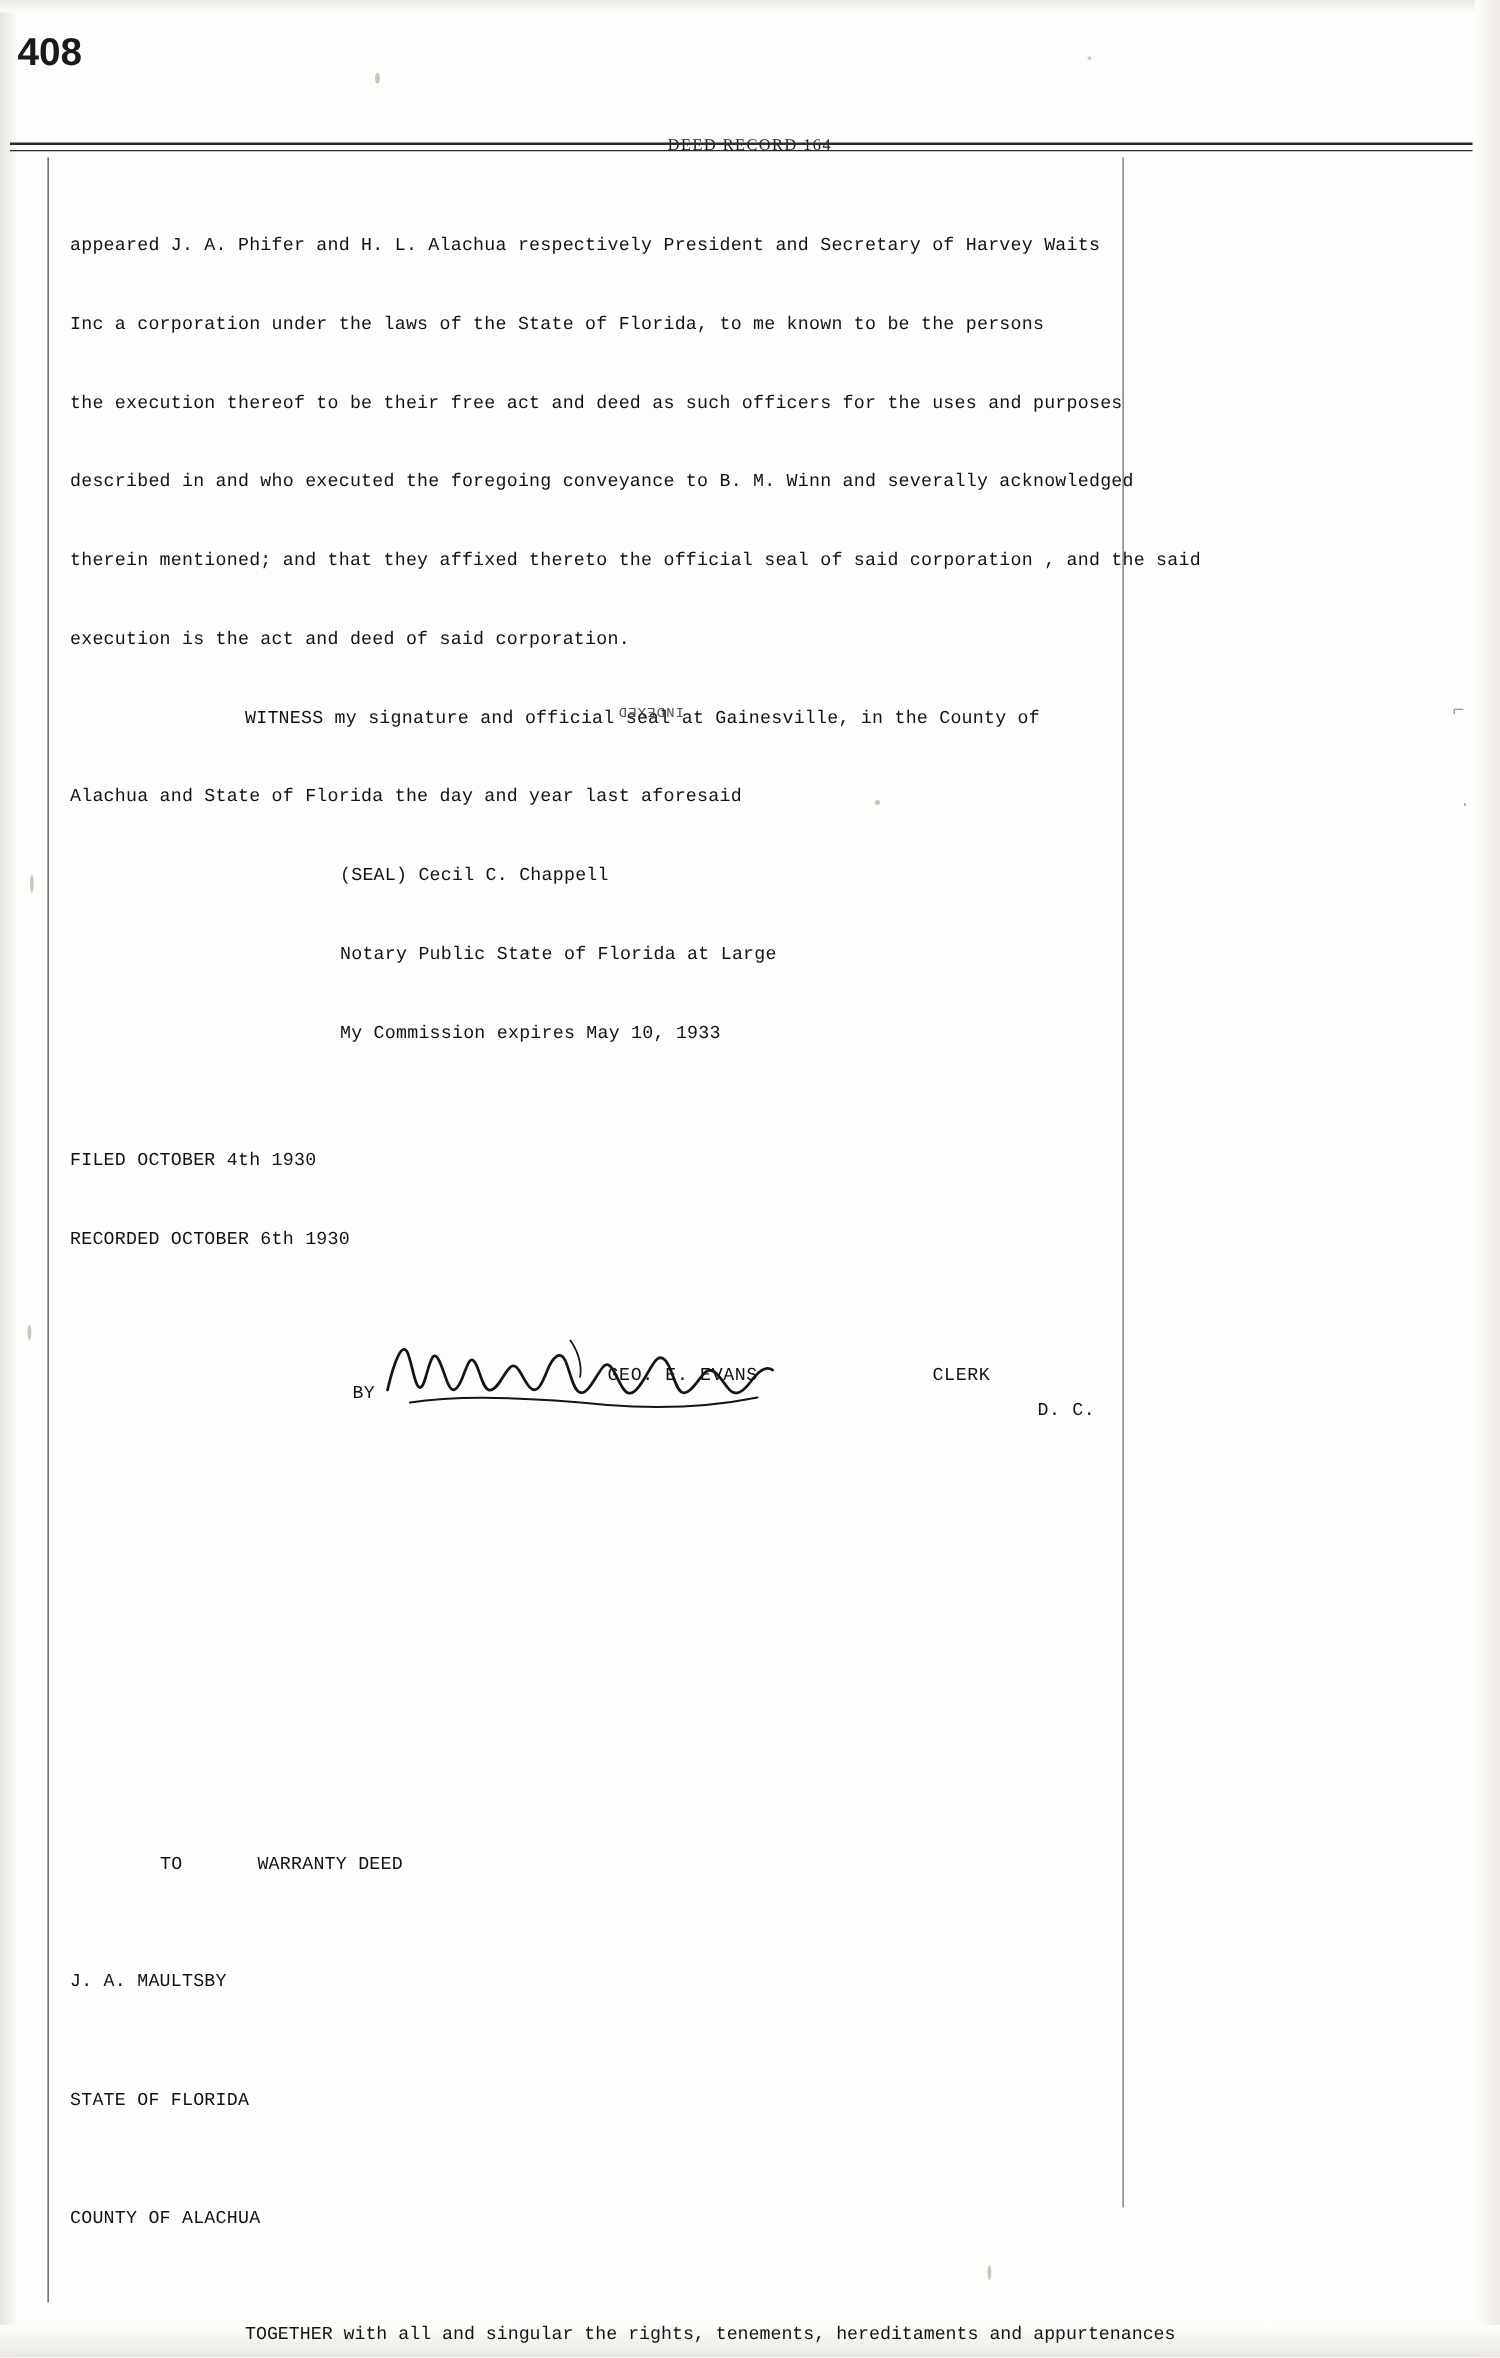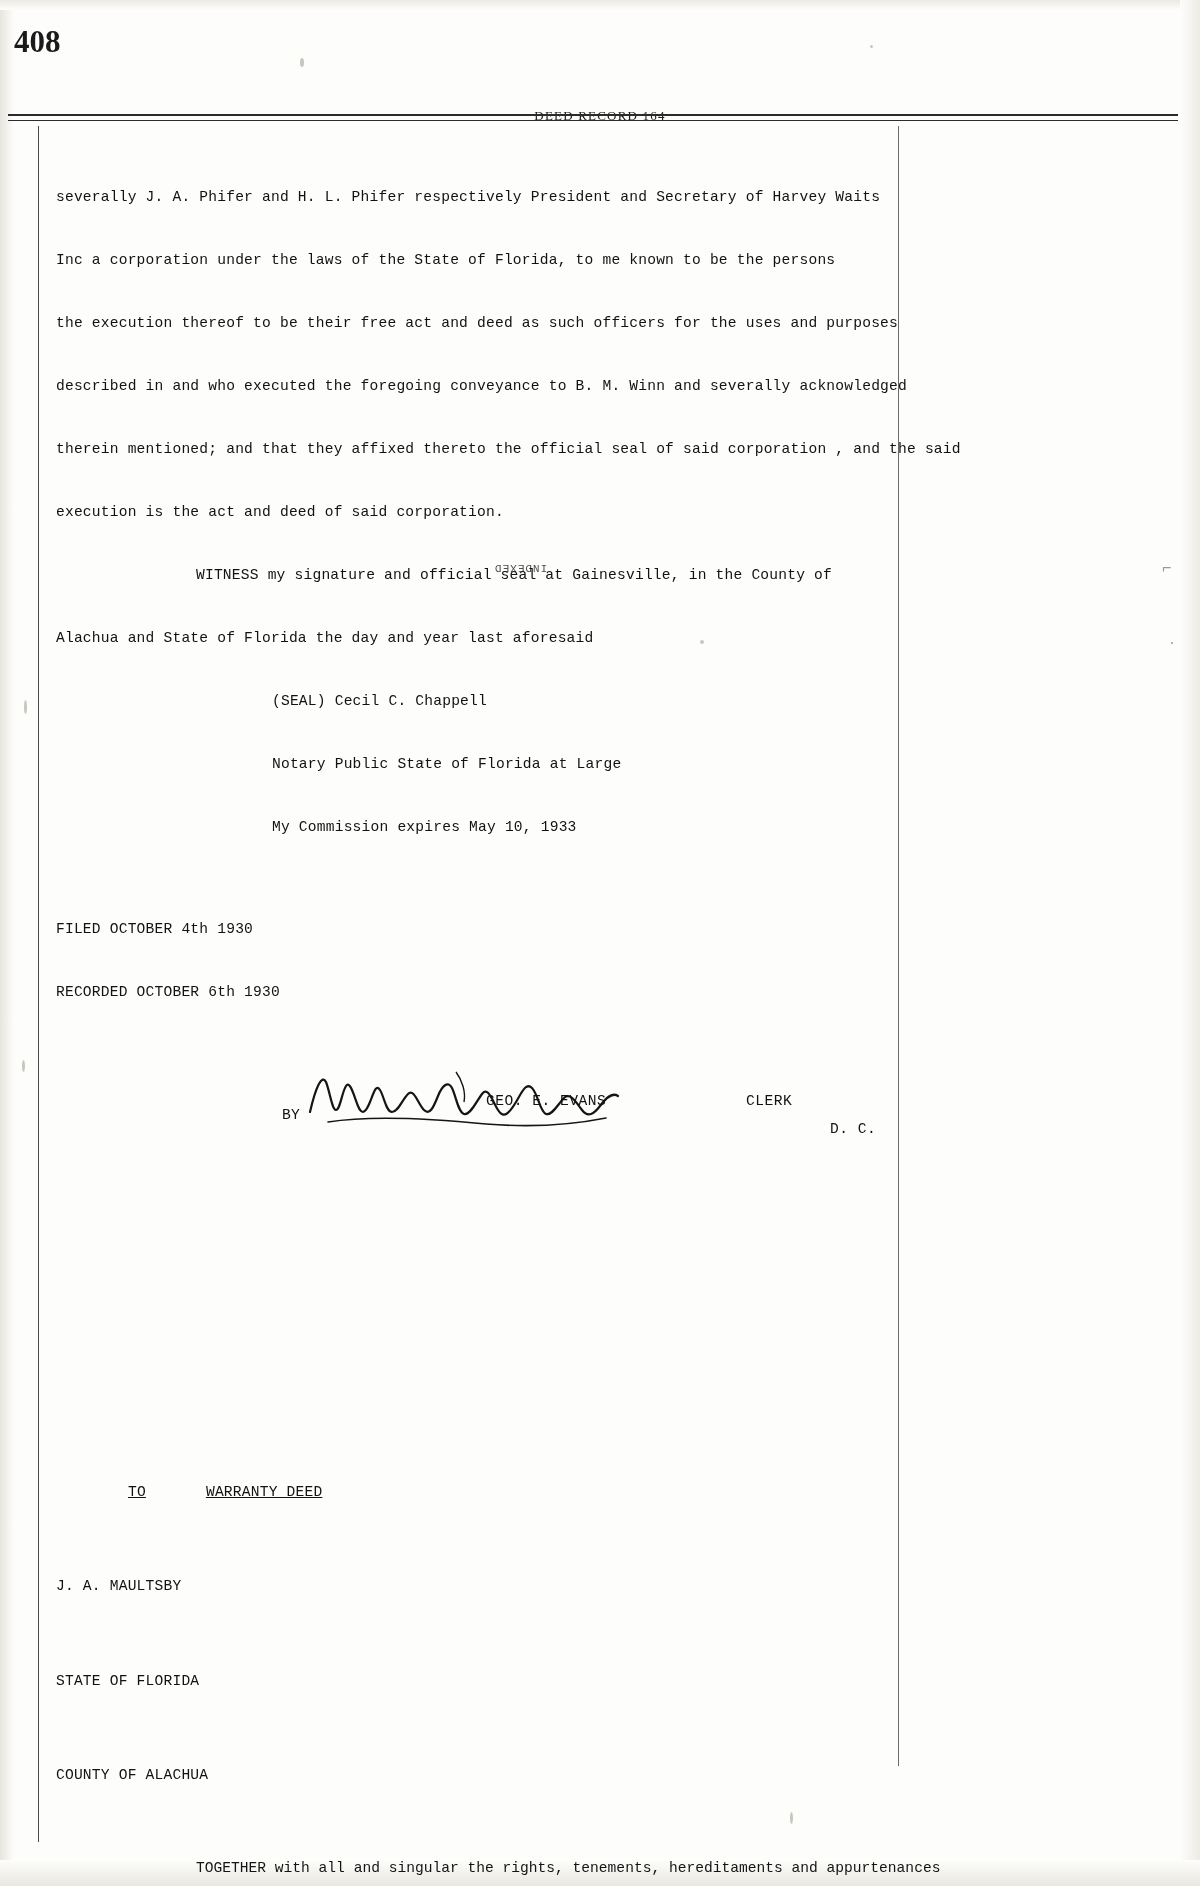--- a/index.html
+++ b/index.html
@@ -39,21 +39,21 @@
   .scan-edge-bottom {
     position: absolute;
     left: 0; right: 0; bottom: 0; height: 26px;
     background: linear-gradient(to top, #e9e7e0, #fdfdfb);
   }
 
   .folio {
     position: absolute;
     left: 14px;
     top: 24px;
-    font-family: Liberation Serif, serif;
+    font-family: Liberation Sans, sans-serif;
     font-weight: bold;
     font-size: 31px;
     letter-spacing: 0px;
     color: #1a1a1a;
   }
 
   .record-header {
     position: absolute;
     top: 92px;
     left: 0;
@@ -164,21 +164,20 @@
     letter-spacing: 1px;
     color: #4e4e4e;
     transform: rotate(180deg);
   }
 
   .parties {
     position: relative;
   }
   .parties .to-line {
     padding-left: 72px;
-    text-decoration: underline;
   }
 
   .tail {
     position: absolute;
     left: 66px;
     top: 1798px;
     width: 1090px;
     font-size: 14.6px;
     line-height: 28px;
     white-space: pre-wrap;
@@ -231,21 +230,21 @@
 
   <div class="frame-left"></div>
   <div class="frame-right"></div>
 
   <div class="mark-right-1">⌐</div>
   <div class="mark-right-2">·</div>
 
   <div class="indexed-stamp">INDEXED</div>
 
   <div class="body-text">
-<div class="block">severally J. A. Phifer and H. L. Phifer respectively President and Secretary of Harvey Waits</div>
+<div class="block">appeared J. A. Phifer and H. L. Alachua respectively President and Secretary of Harvey Waits</div>
 <div class="block">Inc a corporation under the laws of the State of Florida, to me known to be the persons</div>
 <div class="block">the execution thereof to be their free act and deed as such officers for the uses and purposes</div>
 <div class="block">described in and who executed the foregoing conveyance to B. M. Winn and severally acknowledged</div>
 <div class="block">therein mentioned; and that they affixed thereto the official seal of said corporation , and the said</div>
 <div class="block">execution is the act and deed of said corporation.</div>
 <div class="block indent-1">WITNESS my signature and official seal at Gainesville, in the County of</div>
 <div class="block">Alachua and State of Florida the day and year last aforesaid</div>
 <div class="block indent-2">(SEAL) Cecil C. Chappell</div>
 <div class="block indent-2">Notary Public State of Florida at Large</div>
 <div class="block indent-2">My Commission expires May 10, 1933</div>

